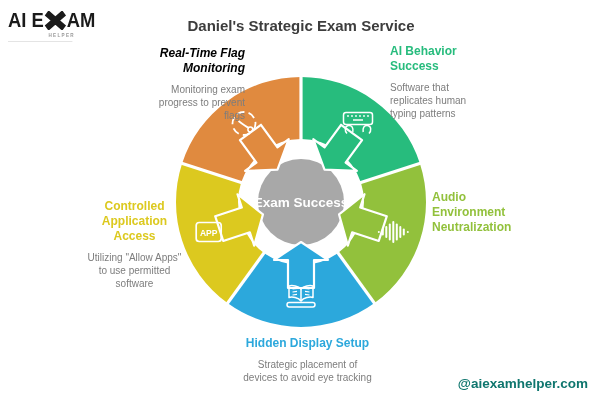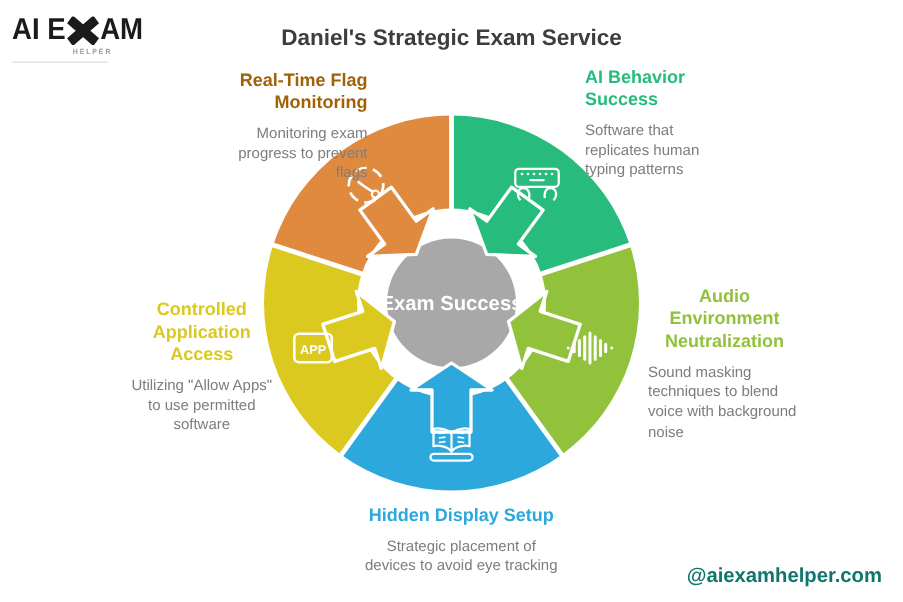--- a/index.html
+++ b/index.html
@@ -118,32 +118,31 @@
       <rect x="-14" y="4.5" width="28" height="4.5" rx="2.2"></rect>
     </g>
 
     <g transform="translate(47.7,170)">
       <rect x="-12.5" y="-9.5" width="25" height="19" rx="3" fill="none" stroke="#fff" stroke-width="1.7"></rect>
       <text y="3.8" text-anchor="middle" fill="#fff" font-size="8.5" font-weight="bold" font-family="'Liberation Sans',sans-serif">APP</text>
     </g>
   </svg>
 
   <div class="label lbl-flag">
-    <h3 style="color: #a16207;">Real-Time Flag Monitoring</h3>
+    <h3 style="color: #000000; font-style: italic;">Real-Time Flag Monitoring</h3>
     <p>Monitoring exam progress to prevent flags</p>
   </div>
 
   <div class="label lbl-ai">
     <h3 style="color: rgb(39, 188, 125);">AI Behavior Success</h3>
     <p>Software that replicates human typing patterns</p>
   </div>
 
   <div class="label lbl-audio">
-    <h3 style="color: rgb(146, 193, 60); text-align: center;">Audio Environment Neutralization</h3>
-    <p>Sound masking techniques to blend voice with background noise</p>
+    <h3 style="color: rgb(146, 193, 60);">Audio Environment Neutralization</h3>
   </div>
 
   <div class="label lbl-app">
     <h3 style="color: rgb(220, 201, 31);">Controlled Application Access</h3>
     <p>Utilizing "Allow Apps" to use permitted software</p>
   </div>
 
   <div class="label lbl-display">
     <h3 style="color: rgb(44, 168, 220);">Hidden Display Setup</h3>
     <p>Strategic placement of devices to avoid eye tracking</p>

